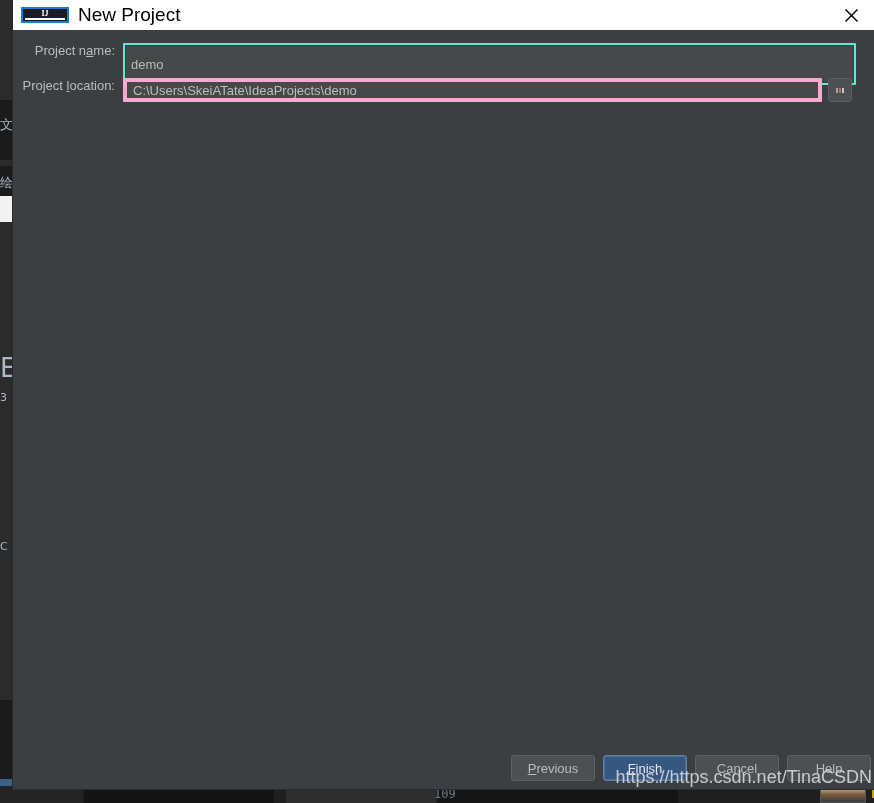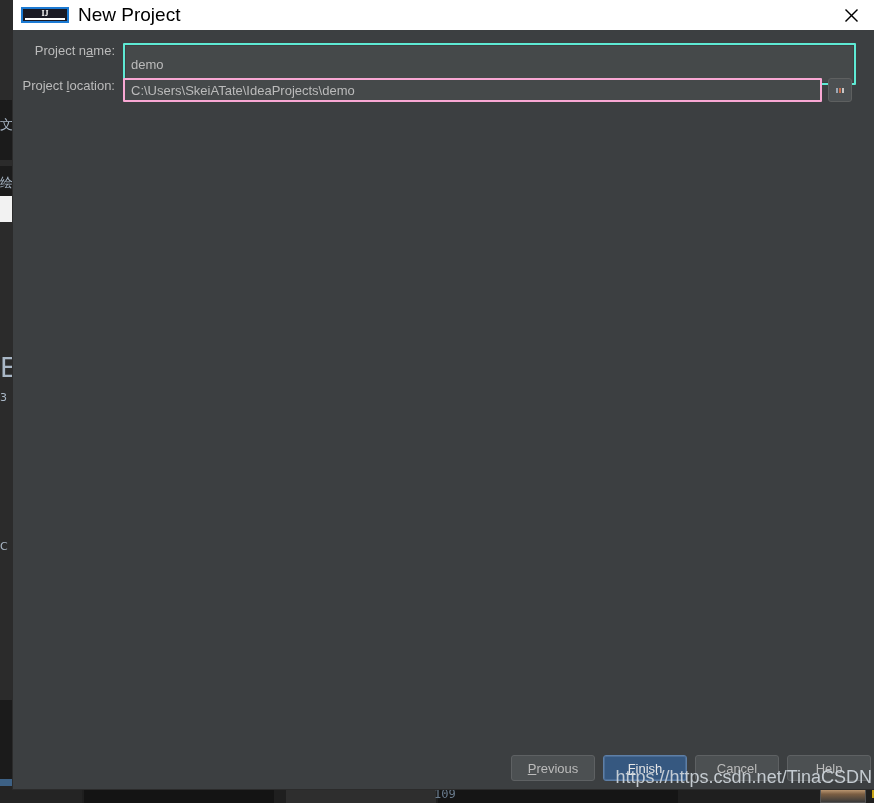--- a/index.html
+++ b/index.html
@@ -185,21 +185,21 @@
     box-sizing: border-box;
     margin-left: 9px;
     flex: 0 0 auto;
     white-space: nowrap;
     font-family: "Liberation Sans", sans-serif;
   }
   .mn { text-decoration: underline; }
 
   .text-input {
     background: #45494a;
-    border: 2px solid #f9a8d4;
+    border: 4px solid #f9a8d4;
     color: #bbbbbb;
     font-size: 13px;
     font-family: "Liberation Sans", sans-serif;
     padding: 0 6px;
     height: 24px;
     box-sizing: border-box;
     outline: none;
     border-radius: 1px;
   }
   .text-input.focused {

